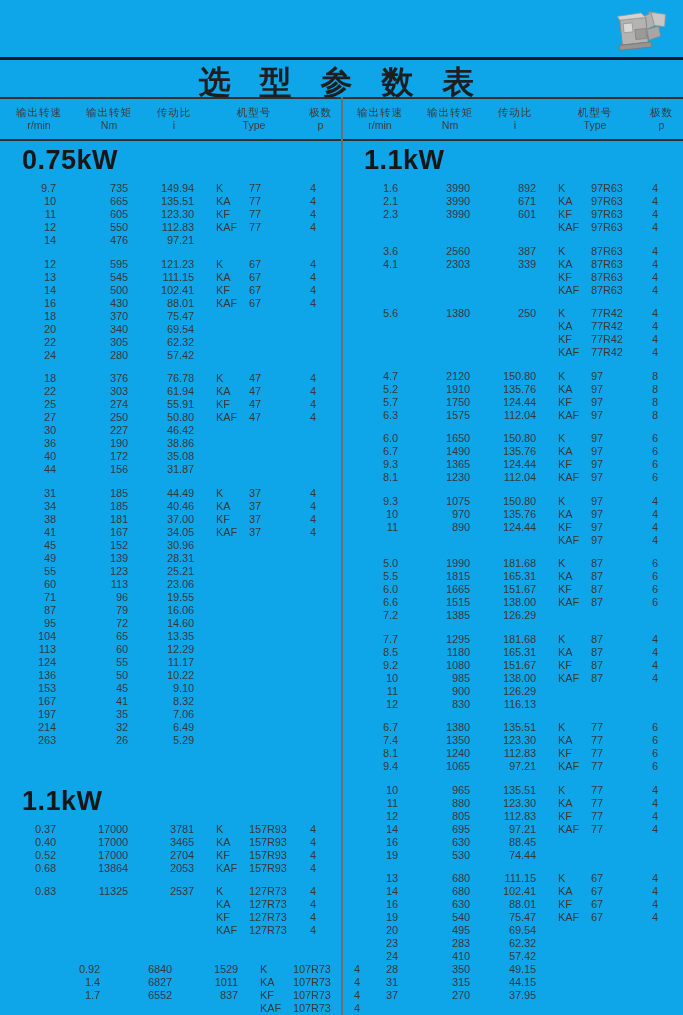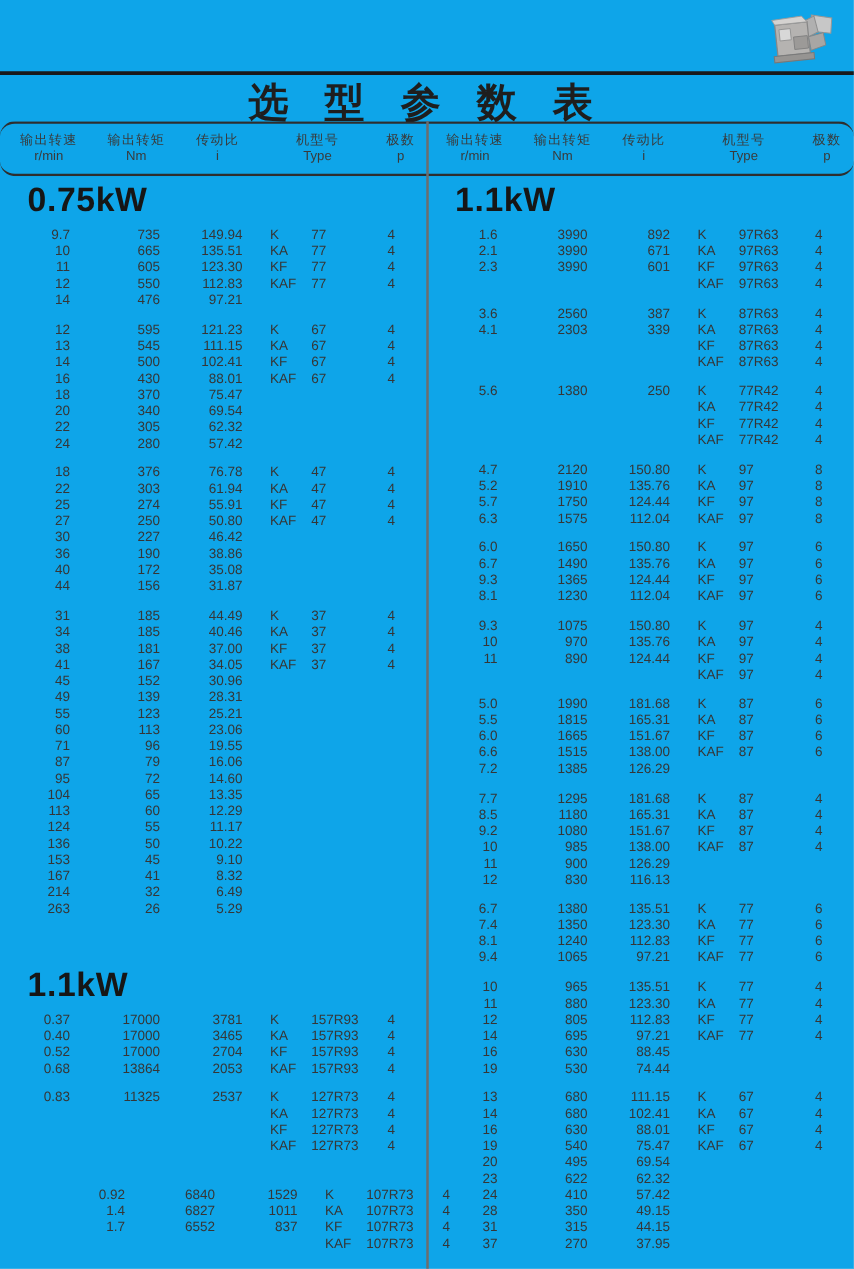--- a/index.html
+++ b/index.html
@@ -32,21 +32,20 @@
     letter-spacing:10px;
     white-space:nowrap;
   }
   
   .thead {
     position:absolute; top:97px; left:0;
     width:683px; height:44px;
     border-top:2px solid #2e2e2e;
     border-bottom:2px solid #2e2e2e;
     display:flex;
-    border-radius:12px;
   }
   .half-head {
     width:341px; height:100%;
     display:grid;
     grid-template-columns:78px 62px 68px 92px 41px;
     align-items:center;
   }
   .half-head.rt { width:342px; }
   .hc { display:flex; flex-direction:column; align-items:center; line-height:13px; }
   .hc .cn { font-size:10.5px; letter-spacing:1px; color:#3a3a3a; }
@@ -543,20 +542,30 @@
               <span class="c1">167</span>
               <span class="c2">41</span>
               <span class="c3">8.32</span>
               <span class="c4">
                 <span class="pre"></span>
                 <span class="sz"></span>
               </span>
               <span class="c5"></span>
             </div>
             <div class="row">
+              <span class="c1">197</span>
+              <span class="c2">35</span>
+              <span class="c3">7.06</span>
+              <span class="c4">
+                <span class="pre"></span>
+                <span class="sz"></span>
+              </span>
+              <span class="c5"></span>
+            </div>
+            <div class="row">
               <span class="c1">214</span>
               <span class="c2">32</span>
               <span class="c3">6.49</span>
               <span class="c4">
                 <span class="pre"></span>
                 <span class="sz"></span>
               </span>
               <span class="c5"></span>
             </div>
             <div class="row">
@@ -1220,21 +1229,21 @@
               <span class="c2">495</span>
               <span class="c3">69.54</span>
               <span class="c4">
                 <span class="pre"></span>
                 <span class="sz"></span>
               </span>
               <span class="c5"></span>
             </div>
             <div class="row">
               <span class="c1">23</span>
-              <span class="c2">622</span>
+              <span class="c2">283</span>
               <span class="c3">62.32</span>
               <span class="c4">
                 <span class="pre"></span>
                 <span class="sz"></span>
               </span>
               <span class="c5"></span>
             </div>
             <div class="row">
               <span class="c1">24</span>
               <span class="c2">410</span>

